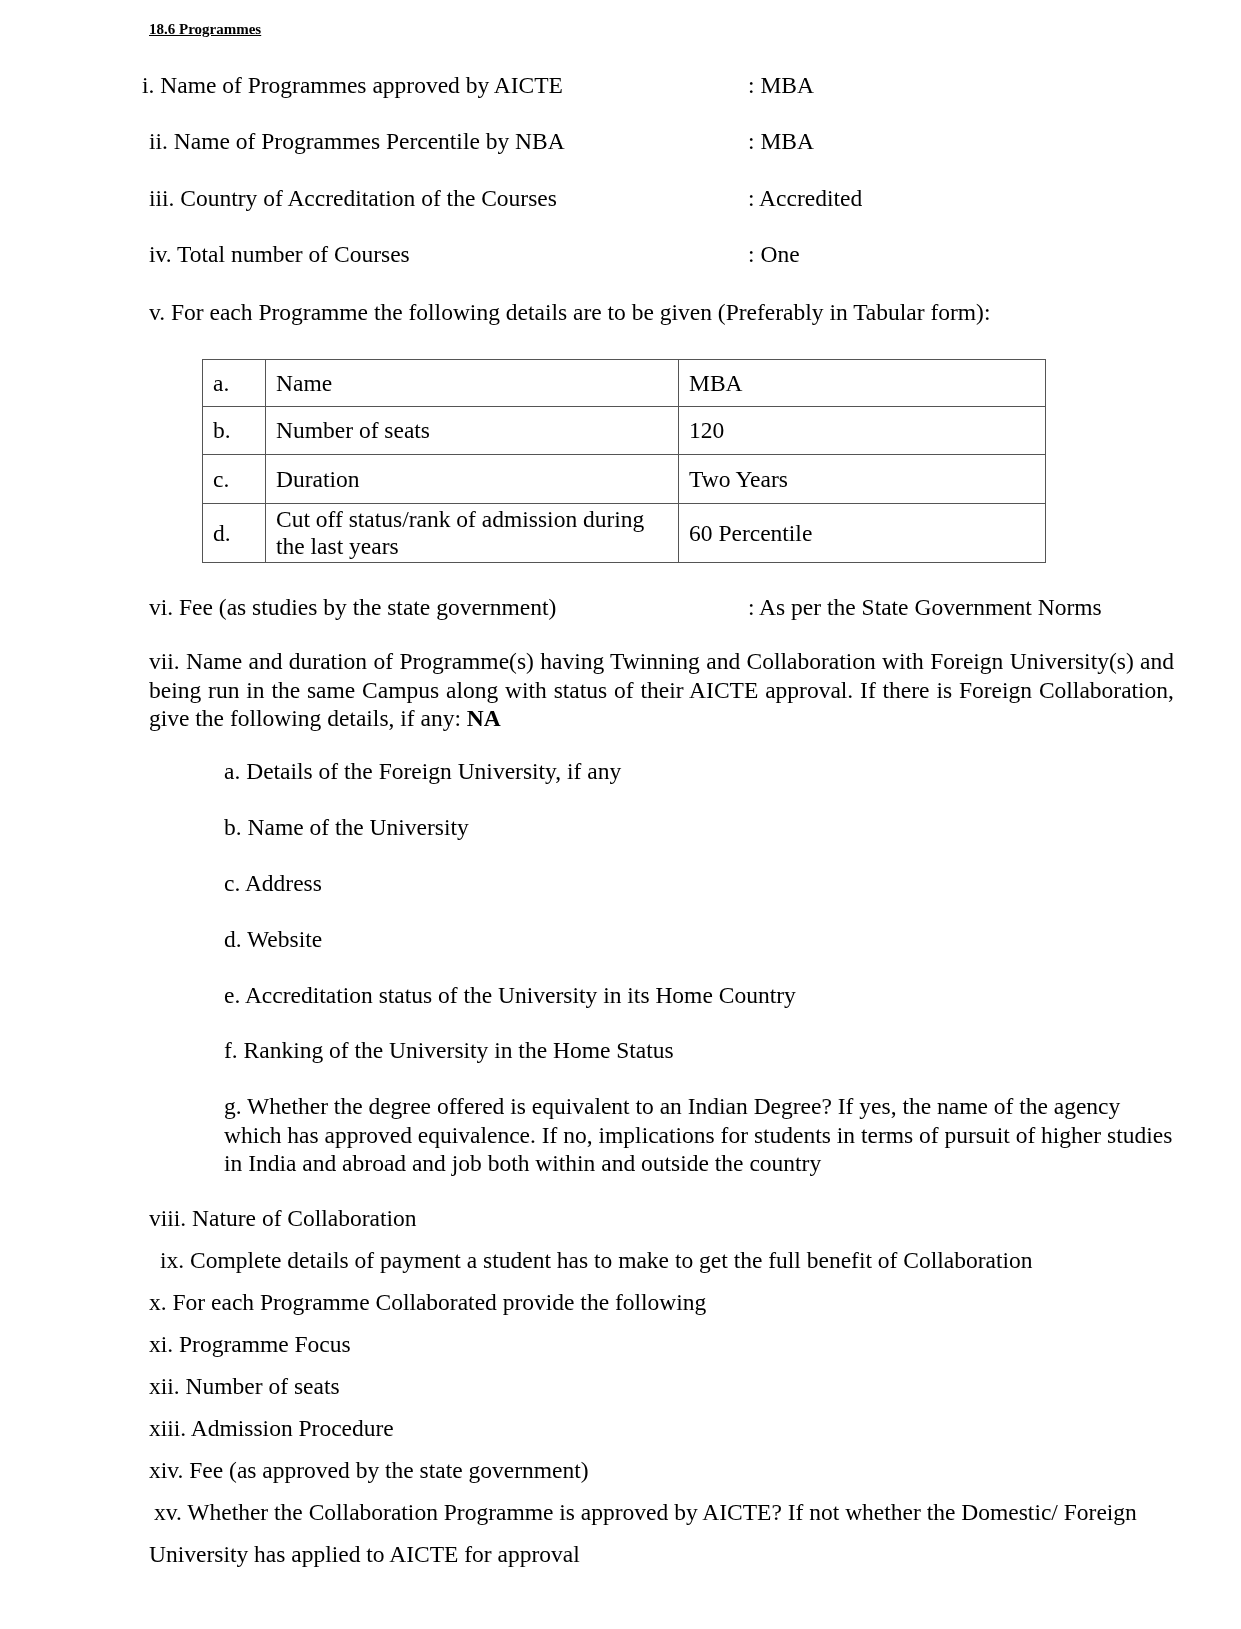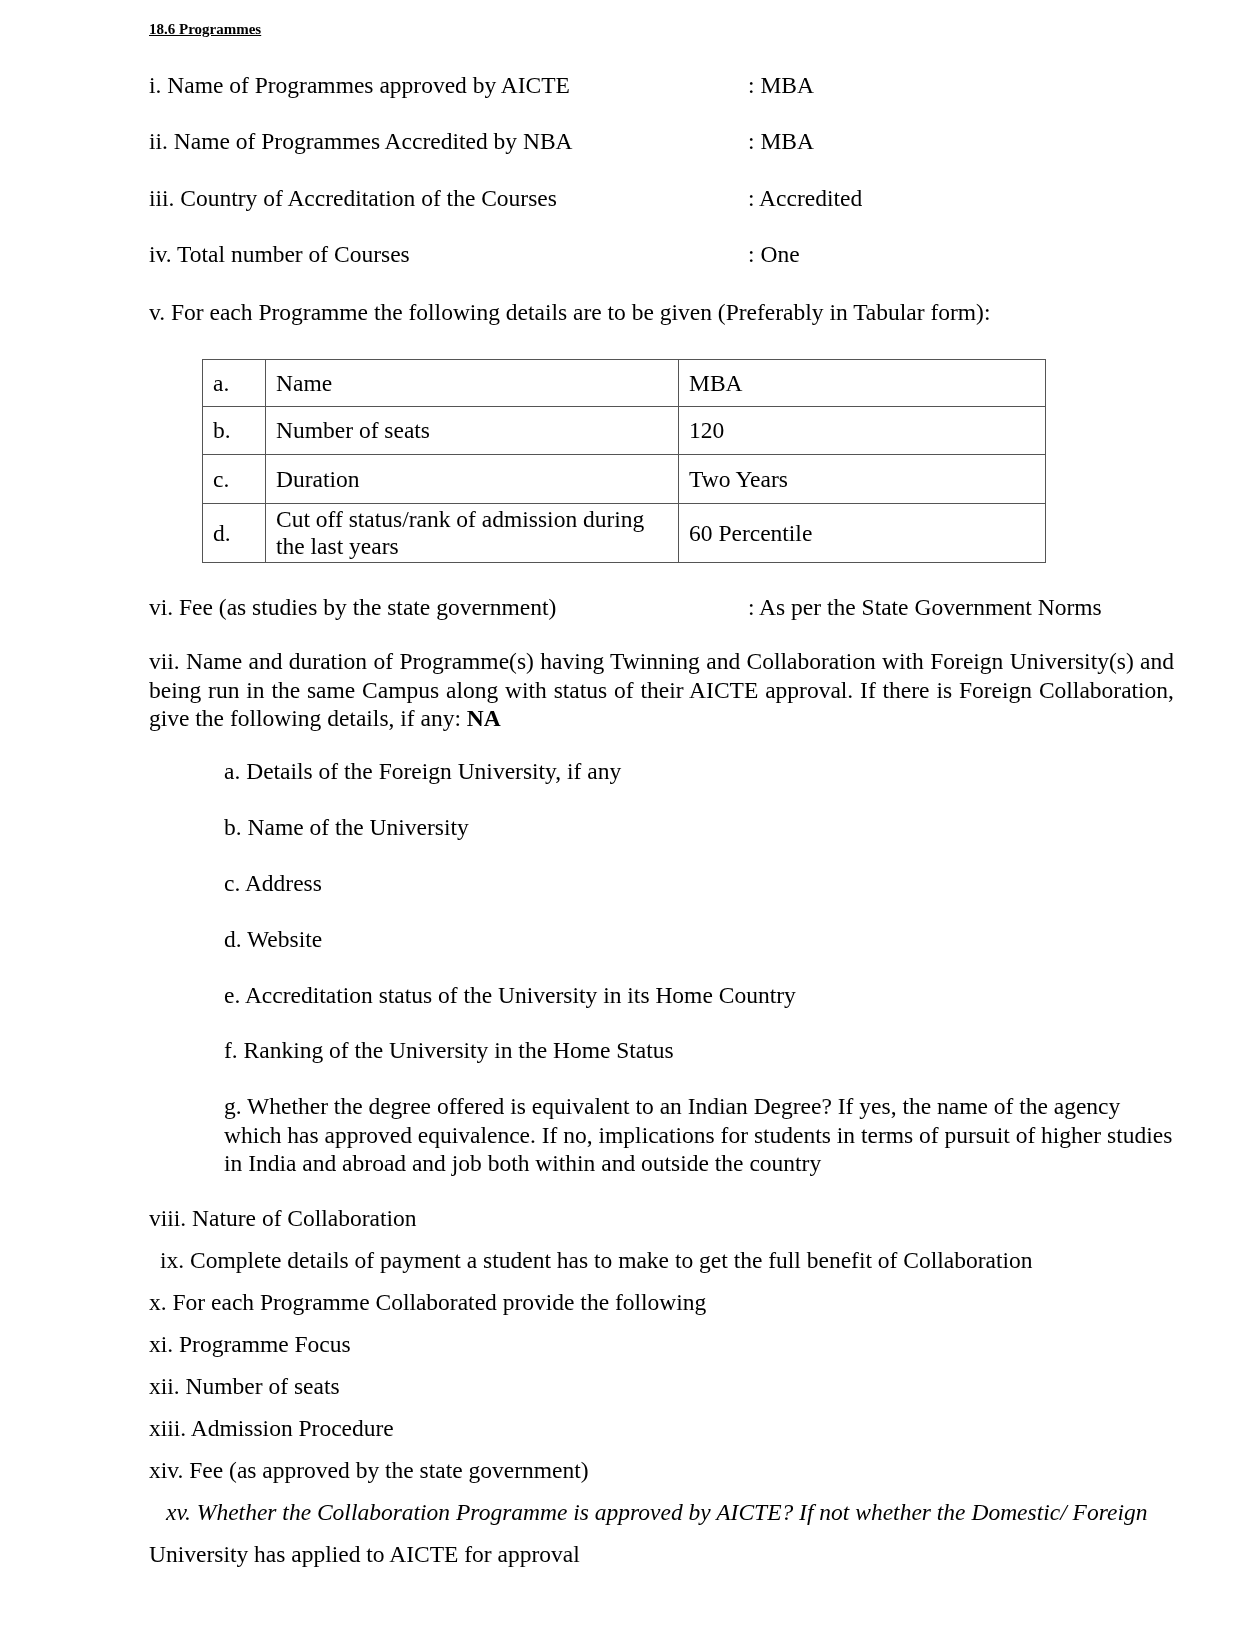--- a/index.html
+++ b/index.html
@@ -22,24 +22,24 @@
     .para { position: absolute; left: 149px; width: 1025px; line-height: 28.5px; text-align: justify; }
     .para .na { font-weight: bold; }
     .sub { left: 224px; }
     .gpara { position: absolute; left: 224px; width: 955px; line-height: 28.5px; }
   </style>
 </head>
 <body>
 
 <div class="abs title" style="left:149px; top:15px;">18.6 Programmes</div>
 
-<div class="abs" style="left:149px; top:71px;">i. Name of Programmes approved by AICTE</div>
+<div class="abs" style="left:142px; top:71px;">i. Name of Programmes approved by AICTE</div>
 <div class="abs val" style="top:71px;">: MBA</div>
 
-<div class="abs" style="left:149px; top:127px;">ii. Name of Programmes Accredited by NBA</div>
+<div class="abs" style="left:149px; top:127px;">ii. Name of Programmes Percentile by NBA</div>
 <div class="abs val" style="top:127px;">: MBA</div>
 
 <div class="abs" style="left:149px; top:184px;">iii. Country of Accreditation of the Courses</div>
 <div class="abs val" style="top:184px;">: Accredited</div>
 
 <div class="abs" style="left:149px; top:240px;">iv. Total number of Courses</div>
 <div class="abs val" style="top:240px;">: One</div>
 
 <div class="abs" style="left:149px; top:298px;">v. For each Programme the following details are to be given (Preferably in Tabular form):</div>
 
@@ -82,14 +82,14 @@
 
 <div class="gpara" style="top:1092px;">g. Whether the degree offered is equivalent to an Indian Degree? If yes, the name of the agency which has approved equivalence. If no, implications for students in terms of pursuit of higher studies in India and abroad and job both within and outside the country</div>
 
 <div class="abs" style="left:149px; top:1204px;">viii. Nature of Collaboration</div>
 <div class="abs" style="left:160px; top:1246px;">ix. Complete details of payment a student has to make to get the full benefit of Collaboration</div>
 <div class="abs" style="left:149px; top:1288px;">x. For each Programme Collaborated provide the following</div>
 <div class="abs" style="left:149px; top:1330px;">xi. Programme Focus</div>
 <div class="abs" style="left:149px; top:1372px;">xii. Number of seats</div>
 <div class="abs" style="left:149px; top:1414px;">xiii. Admission Procedure</div>
 <div class="abs" style="left:149px; top:1456px;">xiv. Fee (as approved by the state government)</div>
-<div class="abs" style="left:166px; top:1498px;font-style:italic;">xv. Whether the Collaboration Programme is approved by AICTE? If not whether the Domestic/ Foreign</div>
+<div class="abs" style="left:154px; top:1498px;">xv. Whether the Collaboration Programme is approved by AICTE? If not whether the Domestic/ Foreign</div>
 <div class="abs" style="left:149px; top:1540px;">University has applied to AICTE for approval</div>
 
 </body></html>

